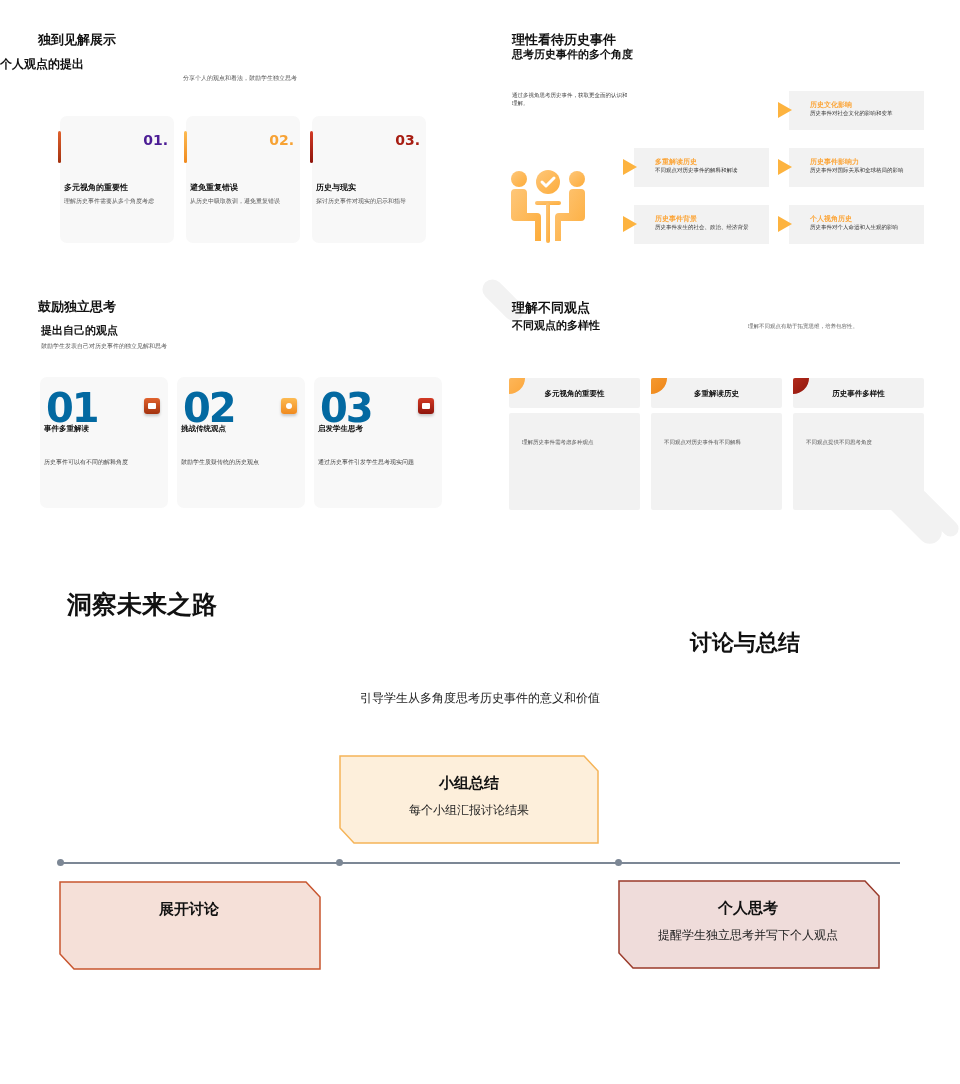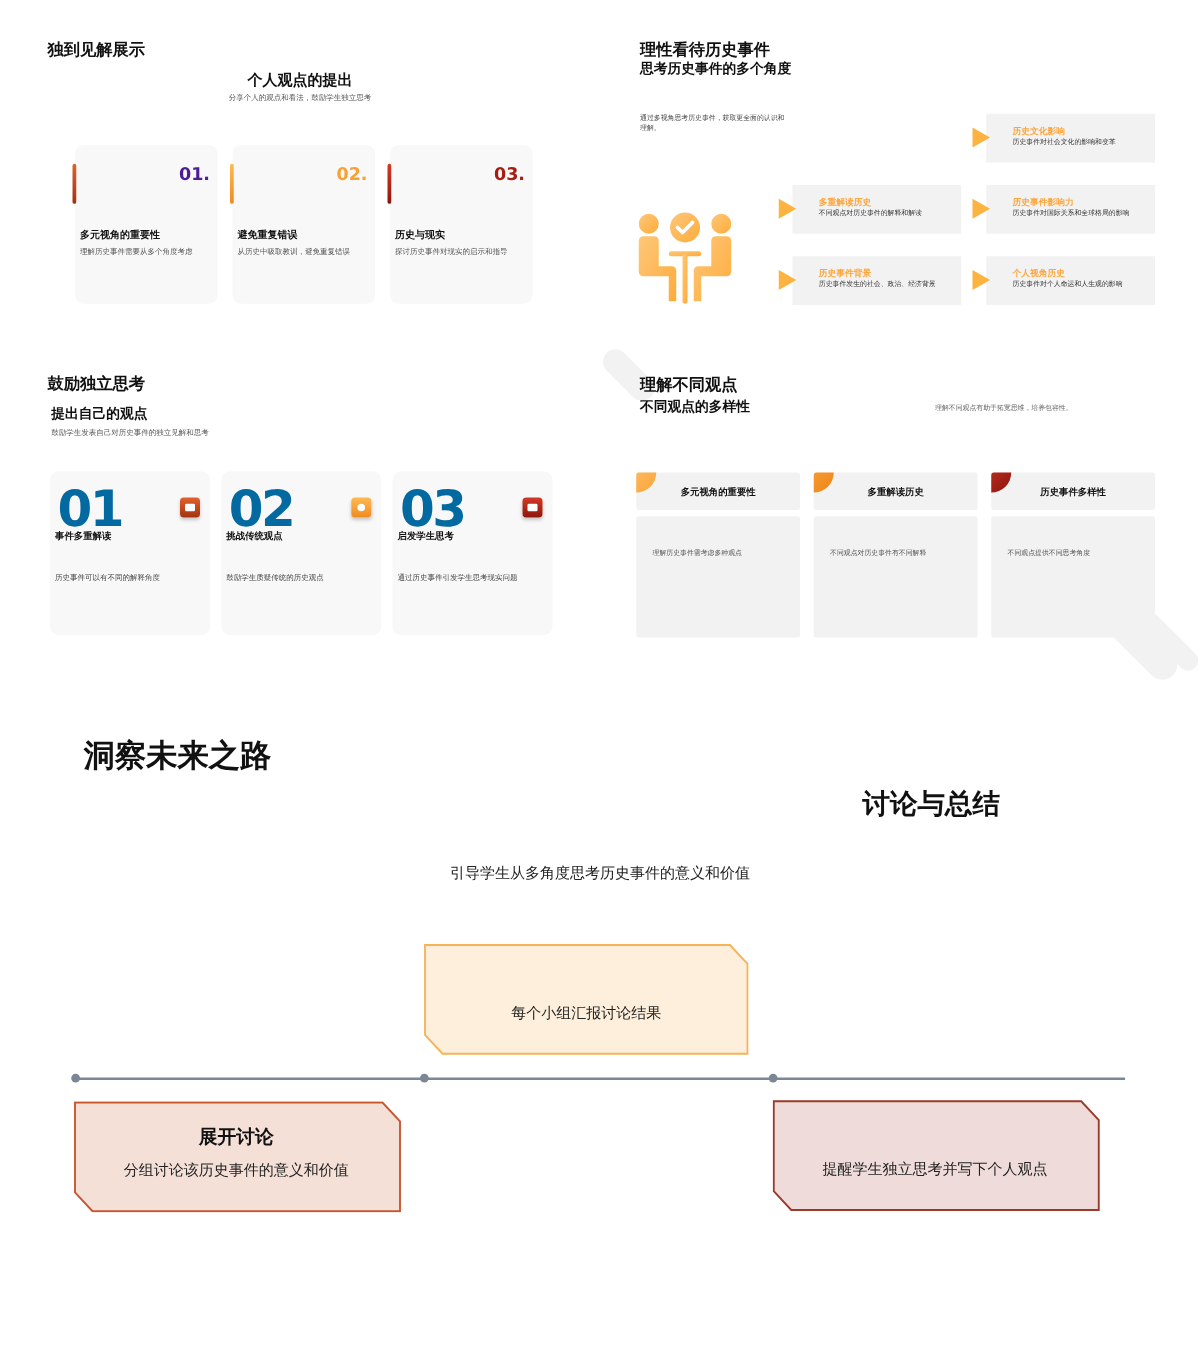--- a/index.html
+++ b/index.html
@@ -2,21 +2,21 @@
 <html><head>
 <meta charset="utf-8">
 <style>
   *{box-sizing:border-box;margin:0;padding:0}
   html,body{width:960px;height:1084px;background:#fff;overflow:hidden}
   body{font-family:"DejaVu Sans","Liberation Sans",sans-serif;color:#111;position:relative}
   .abs{position:absolute}
 
   
   .s1-title{left:38px;top:31px;font-size:13px;font-weight:bold}
-  .s1-sub{left:0;width:480px;top:56px;text-align:center;font-size:12px;font-weight:bold}
+  .s1-sub{left:0;width:480px;top:56px;font-size:12px;font-weight:bold}
   .s1-desc{left:0;width:480px;top:74px;text-align:center;font-size:6px;color:#555}
   .s1-card{top:116px;width:114px;height:127px;background:#f8f8f8;border-radius:7px}
   .s1-bar{position:absolute;left:-2px;top:15px;width:3px;height:32px;border-radius:2px}
   .s1-num{position:absolute;right:6px;top:16px;font-size:14px;font-weight:bold}
   .s1-h{position:absolute;left:4px;top:66px;font-size:8px;font-weight:bold}
   .s1-p{position:absolute;left:4px;top:81px;font-size:6px;color:#555}
 
   
   .s2-t1{left:512px;top:31px;font-size:13px;font-weight:bold}
   .s2-t2{left:512px;top:47px;font-size:11px;font-weight:bold}
@@ -211,30 +211,31 @@
 
   <div class="abs tl-line"></div>
   <div class="abs tl-dot" style="left:57px"></div>
   <div class="abs tl-dot" style="left:336px"></div>
   <div class="abs tl-dot" style="left:615px"></div>
 
   <div class="abs tl-box" style="left:339px;top:755px">
     <svg width="260" height="89">
         <polygon points="1,1 245,1 259,16 259,88 15,88 1,73" fill="#fdefdb" stroke="#f5b458" stroke-width="1.5"></polygon>
       </svg>
+    <div class="tl-h">小组总结</div>
     <div class="tl-p">每个小组汇报讨论结果</div>
   </div>
 
   <div class="abs tl-box" style="left:59px;top:881px">
     <svg width="262" height="89">
         <polygon points="1,1 247,1 261,16 261,88 15,88 1,73" fill="#f5e0d8" stroke="#c8552e" stroke-width="1.5"></polygon>
       </svg>
     <div class="tl-h">展开讨论</div>
-    <div class="tl-p">分组讨论该历史事件的意义和价值</div>
   </div>
 
   <div class="abs tl-box" style="left:618px;top:880px">
     <svg width="262" height="89">
         <polygon points="1,1 247,1 261,16 261,88 15,88 1,73" fill="#efdcda" stroke="#9a3a2a" stroke-width="1.5"></polygon>
       </svg>
+    <div class="tl-h">个人思考</div>
     <div class="tl-p">提醒学生独立思考并写下个人观点</div>
   </div>
 </div>
 
 </body></html>

